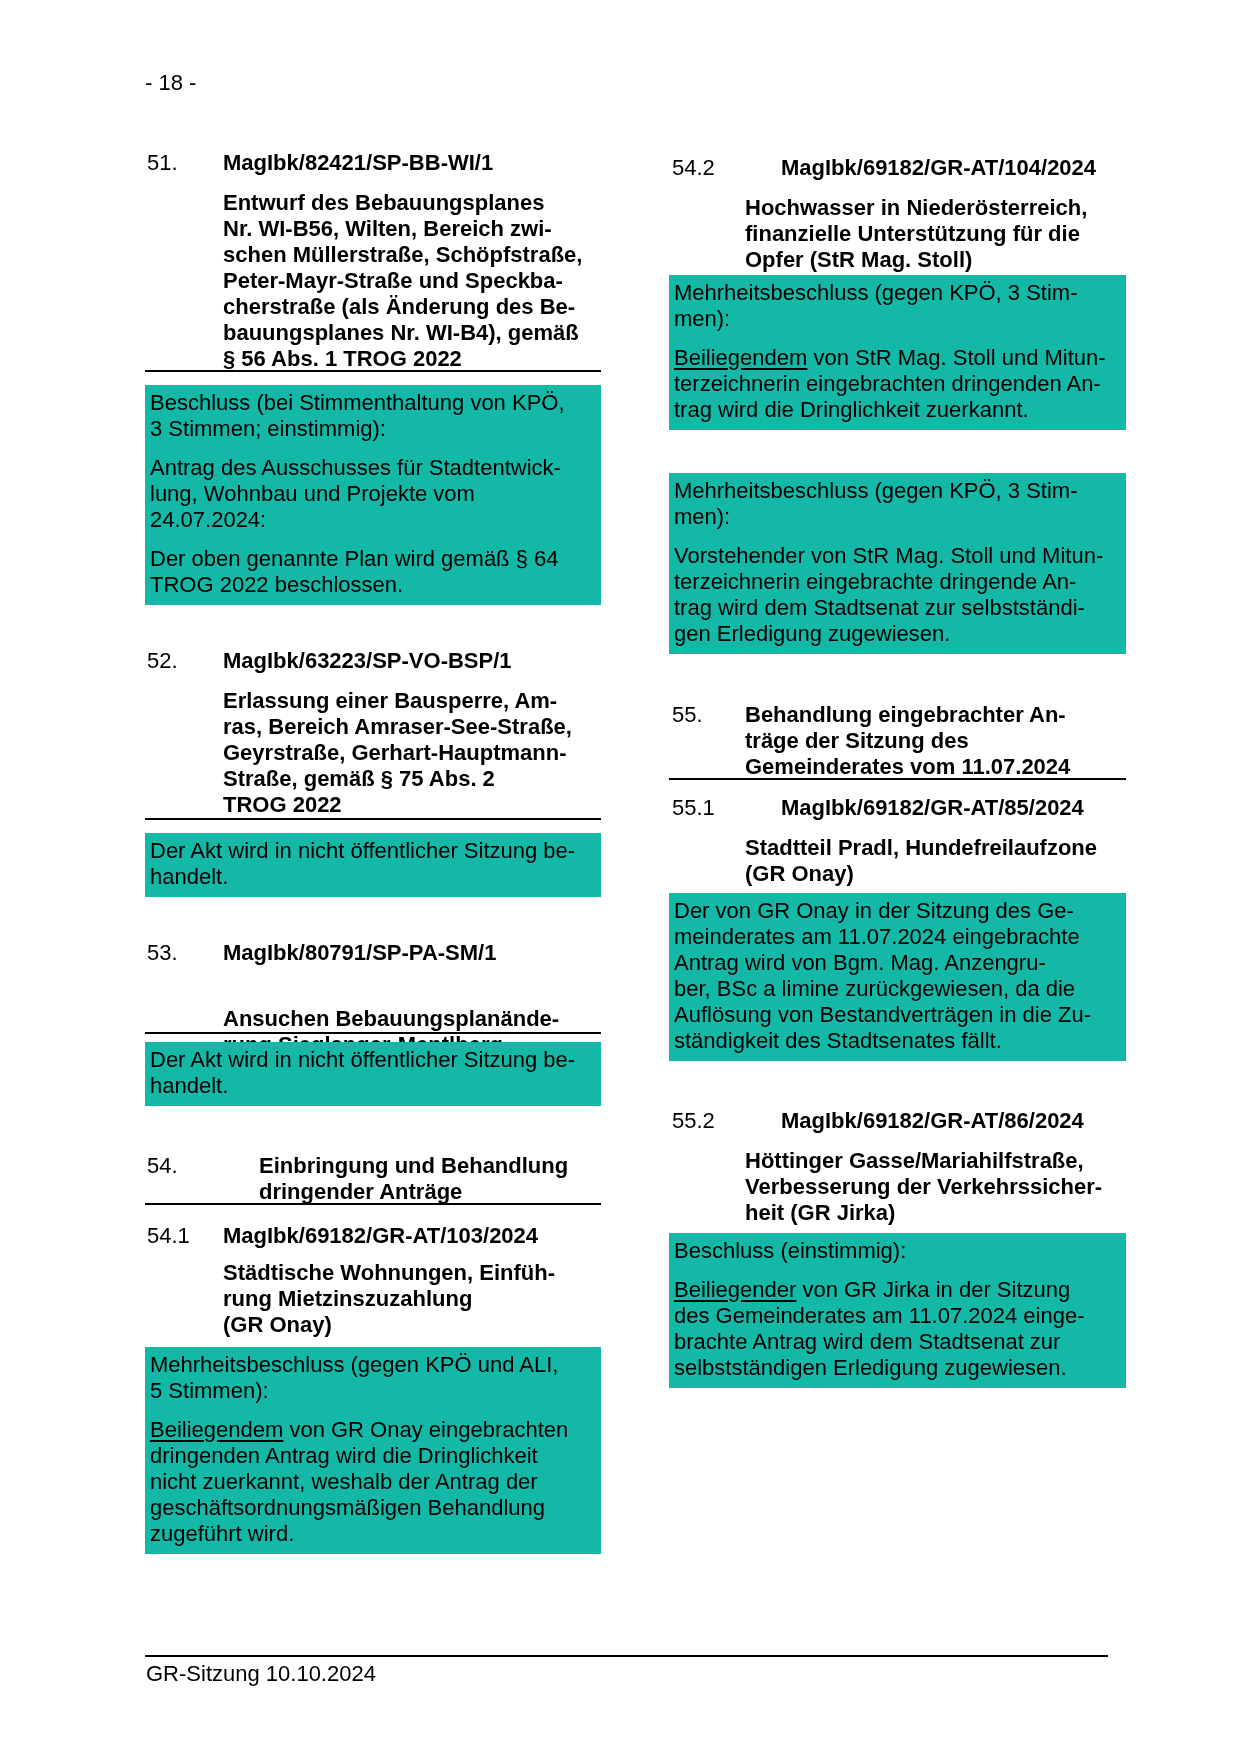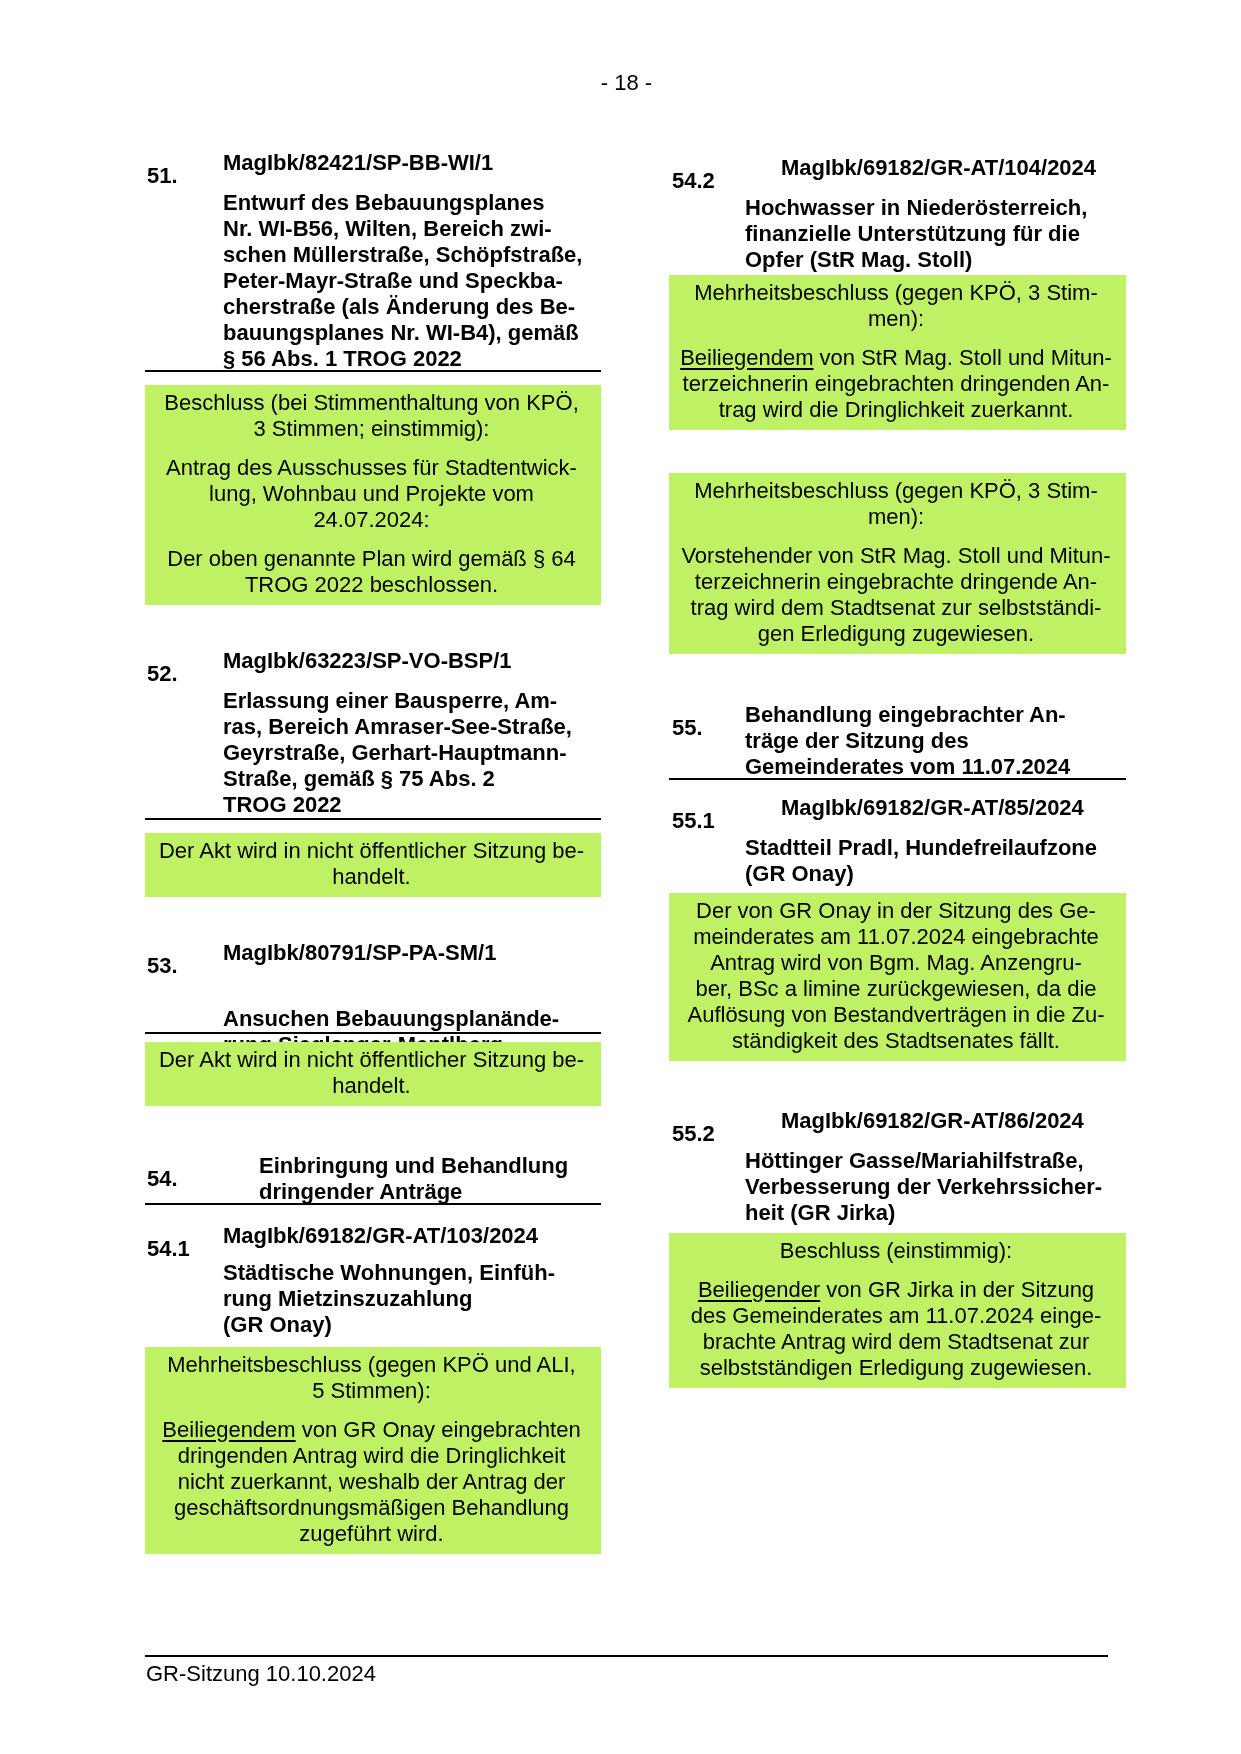--- a/index.html
+++ b/index.html
@@ -4,41 +4,39 @@
 <style>
   html,body{margin:0;padding:0;}
   body{
     width:1241px;height:1754px;position:relative;background:#ffffff;
     font-family:"Liberation Sans","DejaVu Sans",sans-serif;
     color:#000;font-size:22px;line-height:26px;
     -webkit-font-smoothing:antialiased;
   }
   .pageno{
     position:absolute;top:70px;left:145px;width:963px;
-    text-align:center;
   }
   .col{position:absolute;top:0;}
   .col-left{left:145px;width:456px;}
   .col-right{left:669px;width:457px;}
   .blk{position:absolute;left:0;right:0;}
-  .num{position:absolute;left:2px;top:13px;font-weight:bold;}
+  .num{position:absolute;left:2px;top:0;font-weight:normal;}
   .col-right .num{left:3px;}
   .code{position:absolute;top:0;font-weight:bold;white-space:nowrap;}
   .col-left .code{left:78px;}
   .col-right .code{left:76px;margin-left:36px;}
   .title{font-weight:bold;white-space:pre-line;}
   .head-title{font-weight:bold;white-space:pre-line;}
   .col-left .head-title{margin-left:114px;}
   .col-right .head-title{margin-left:76px;}
   .rule{border-top:2px solid #000;height:0;}
   .box{
-    background:#bef264;
+    background:#14b8a6;
     box-sizing:border-box;width:100%;
     padding:5px 8px 7px 5px;
-    text-align:center;
   }
   .box p{margin:0;white-space:pre-line;}
   .box p + p{margin-top:13px;}
   .ul{text-decoration:underline;text-underline-offset:3px;}
   .footer-rule{position:absolute;top:1655px;left:145px;width:963px;border-top:2px solid #000;height:0;}
   .footer-text{position:absolute;top:1661px;left:146px;}
 </style>
 </head>
 <body>
 

